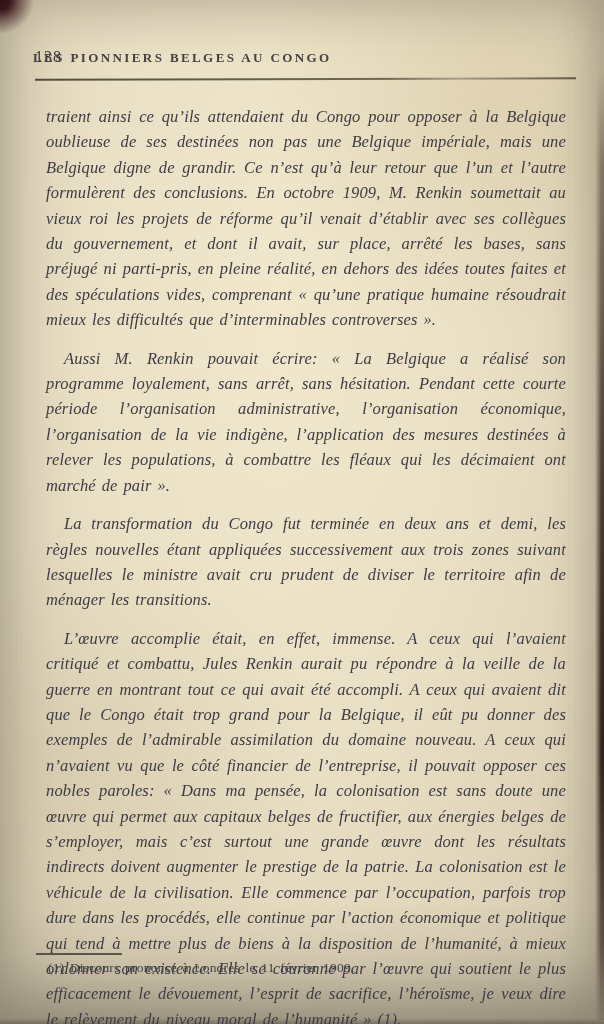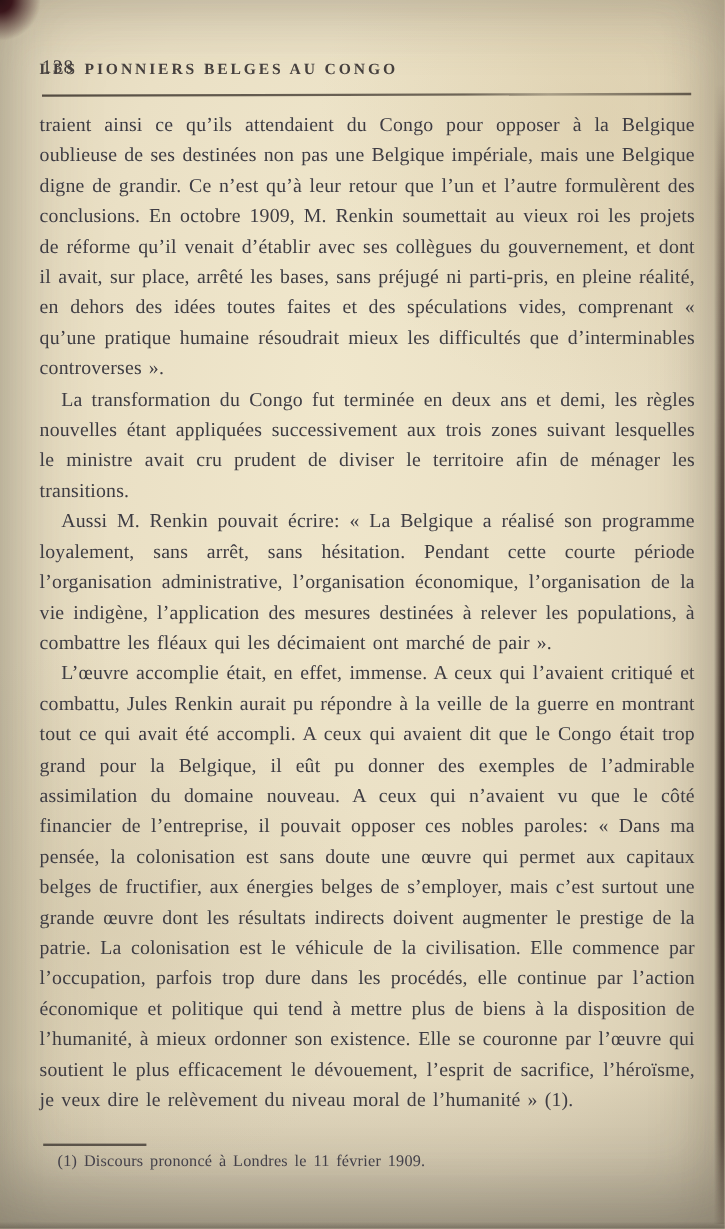--- a/index.html
+++ b/index.html
@@ -61,21 +61,21 @@
     position:absolute;top:78px;left:35px;width:541px;height:2px;
     background:linear-gradient(to right, rgba(60,52,44,0.85) 0%, rgba(60,52,44,0.7) 65%, rgba(60,52,44,0.35) 78%, rgba(60,52,44,0.75) 100%);
     transform:rotate(-0.15deg);
   }
 
   .body-text{
     position:absolute;top:91px;left:33px;width:546px;
     font-size:16.5px;line-height:25.4px;color:#3e3c43;
     text-align:justify;word-spacing:1.6px;letter-spacing:0.15px;
   }
-  .body-text p{margin:0;text-indent:18px;}
+  .body-text p{margin:13px;text-indent:18px;font-style:italic;}
   .body-text p.no-indent{text-indent:0;}
 
   .footnote-rule{
     position:absolute;top:953px;left:36px;width:86px;height:1.5px;
     background:rgba(62,56,50,0.8);
   }
   .footnote{
     position:absolute;top:960px;left:48px;width:520px;
     font-size:13.5px;color:#44414a;letter-spacing:0.2px;word-spacing:2px;
   }
@@ -89,19 +89,19 @@
 <div class="edge-bottom"></div>
 
 <div class="header">
   <span class="page-number">138</span>
   <span class="running-title">LES PIONNIERS BELGES AU CONGO</span>
 </div>
 <div class="header-rule"></div>
 
 <div class="body-text">
   <p class="no-indent">traient ainsi ce qu’ils attendaient du Congo pour opposer à la Belgique oublieuse de ses destinées non pas une Belgique impériale, mais une Belgique digne de grandir. Ce n’est qu’à leur retour que l’un et l’autre formulèrent des conclusions. En octobre 1909, M. Renkin soumettait au vieux roi les projets de réforme qu’il venait d’établir avec ses collègues du gouvernement, et dont il avait, sur place, arrêté les bases, sans préjugé ni parti-pris, en pleine réalité, en dehors des idées toutes faites et des spéculations vides, comprenant « qu’une pratique humaine résoudrait mieux les difficultés que d’interminables controverses ».</p>
+  <p>Aussi M. Renkin pouvait écrire: « La Belgique a réalisé son programme loyalement, sans arrêt, sans hésitation. Pendant cette courte période l’organisation administrative, l’organisation économique, l’organisation de la vie indigène, l’application des mesures destinées à relever les populations, à combattre les fléaux qui les décimaient ont marché de pair ».</p>
   <p>La transformation du Congo fut terminée en deux ans et demi, les règles nouvelles étant appliquées successivement aux trois zones suivant lesquelles le ministre avait cru prudent de diviser le territoire afin de ménager les transitions.</p>
-  <p>Aussi M. Renkin pouvait écrire: « La Belgique a réalisé son programme loyalement, sans arrêt, sans hésitation. Pendant cette courte période l’organisation administrative, l’organisation économique, l’organisation de la vie indigène, l’application des mesures destinées à relever les populations, à combattre les fléaux qui les décimaient ont marché de pair ».</p>
   <p>L’œuvre accomplie était, en effet, immense. A ceux qui l’avaient critiqué et combattu, Jules Renkin aurait pu répondre à la veille de la guerre en montrant tout ce qui avait été accompli. A ceux qui avaient dit que le Congo était trop grand pour la Belgique, il eût pu donner des exemples de l’admirable assimilation du domaine nouveau. A ceux qui n’avaient vu que le côté financier de l’entreprise, il pouvait opposer ces nobles paroles: « Dans ma pensée, la colonisation est sans doute une œuvre qui permet aux capitaux belges de fructifier, aux énergies belges de s’employer, mais c’est surtout une grande œuvre dont les résultats indirects doivent augmenter le prestige de la patrie. La colonisation est le véhicule de la civilisation. Elle commence par l’occupation, parfois trop dure dans les procédés, elle continue par l’action économique et politique qui tend à mettre plus de biens à la disposition de l’humanité, à mieux ordonner son existence. Elle se couronne par l’œuvre qui soutient le plus efficacement le dévouement, l’esprit de sacrifice, l’héroïsme, je veux dire le relèvement du niveau moral de l’humanité » (1).</p>
 </div>
 
 <div class="footnote-rule"></div>
 <div class="footnote">(1) Discours prononcé à Londres le 11 février 1909.</div>
 
 </body></html>

